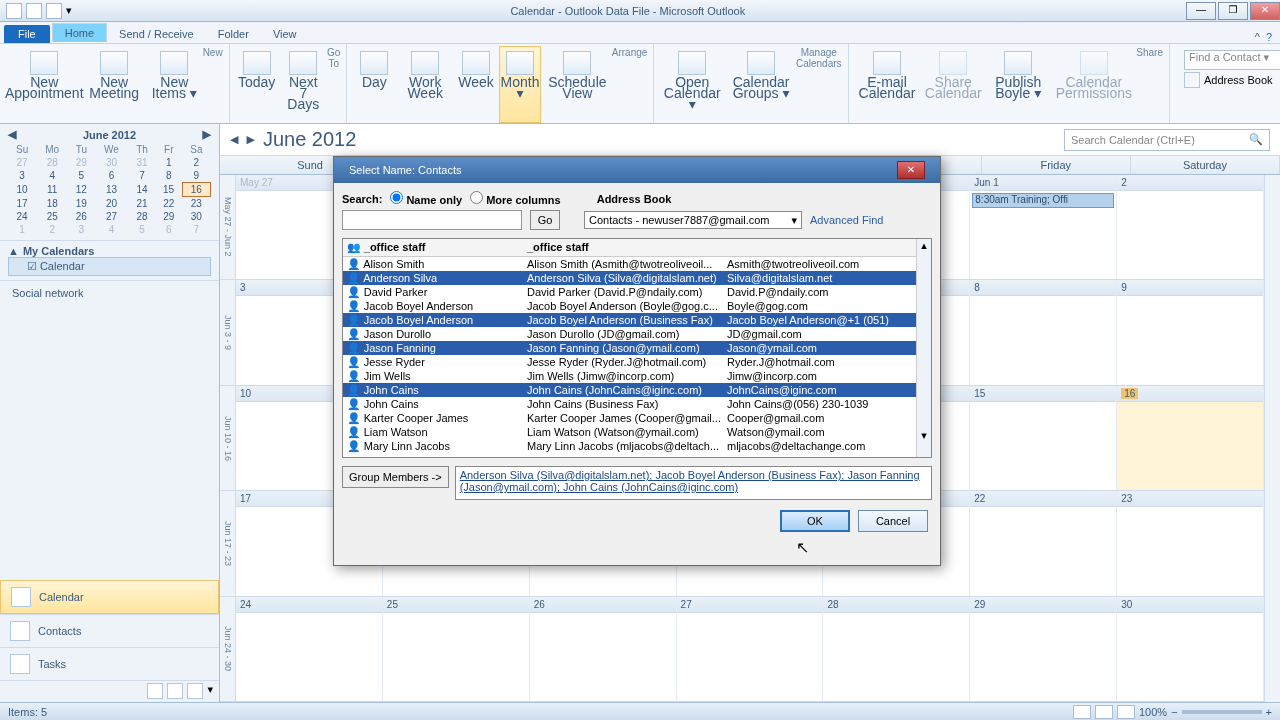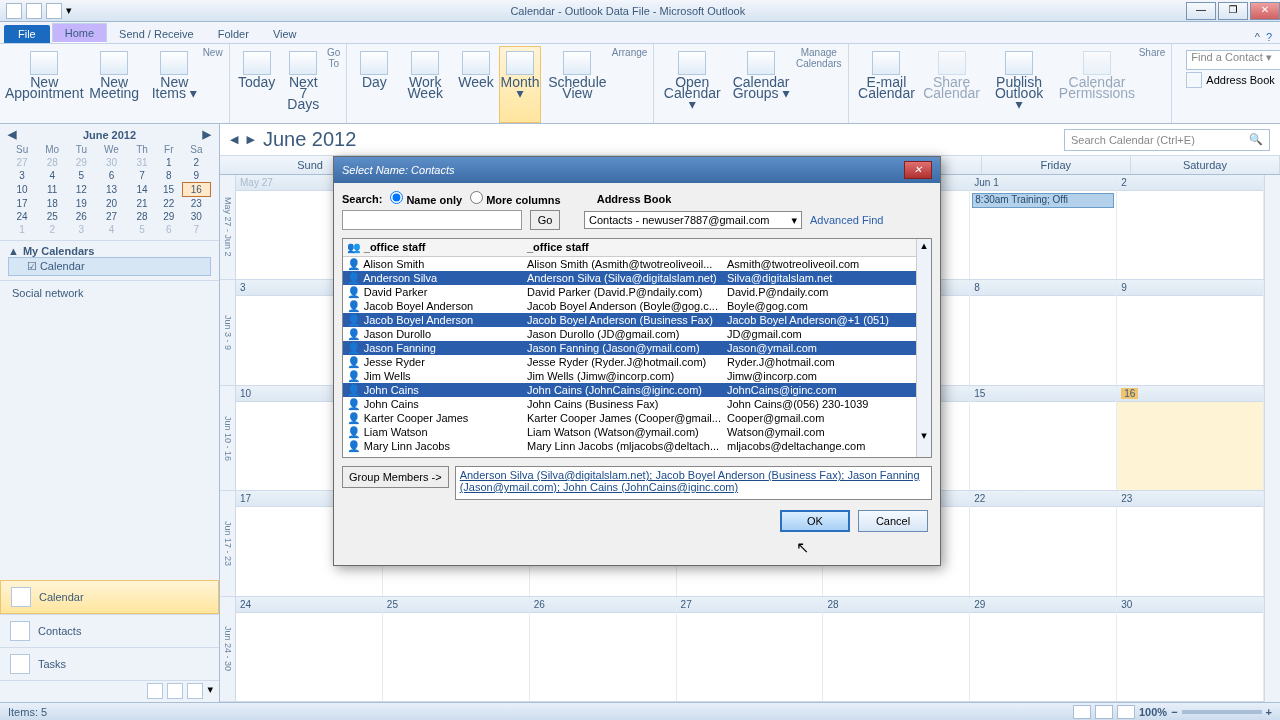--- a/index.html
+++ b/index.html
@@ -11,21 +11,21 @@
 .qat .icon { width:16px; height:16px; background:#fff; border:1px solid #a5b8ce;}
 .titletext { flex:1; text-align:center; color:#3b5a7d;}
 .winbtns { display:flex; }
 .winbtn { width:30px; height:18px; border:1px solid #7a95b3; margin-left:2px; background:linear-gradient(#f6f9fc,#dbe7f3); text-align:center; line-height:14px; font-size:10px;}
 .winbtn.close { background:linear-gradient(#f0a0a0,#d06060); color:#fff;}
 
 
 .menubar { height:22px; background:#f1f5fb; display:flex; align-items:flex-end; padding-left:4px; border-bottom:1px solid #c3d3e6;}
 .filetab { background:#1a6ac0; color:#fff; padding:3px 14px; border-radius:2px 2px 0 0; margin-right:2px;}
 .mtab { padding:3px 12px; color:#3b5a7d; }
-.mtab.active { background:#c4b5fd; border:1px solid #c3d3e6; border-bottom:1px solid #fff;}
+.mtab.active { background:#7dd3fc; border:1px solid #c3d3e6; border-bottom:1px solid #fff;}
 .helpicons { margin-left:auto; padding-right:8px; display:flex; gap:6px; color:#3b5a7d;}
 
 
 .ribbon { height:80px; background:#f4f7fb; border-bottom:1px solid #a8bdd6; display:flex;}
 .rgroup { border-right:1px solid #cfdbea; padding:2px 6px 0 6px; display:flex; flex-direction:row;}
 .rgroup .rbtns { flex:1; display:flex; gap:2px;}
 .rbtn { display:flex; flex-direction:column; align-items:center; justify-content:flex-start; padding:2px 4px; min-width:42px; border:1px solid transparent; text-align:center; color:#3b5a7d;}
 .rbtn.sel { border:1px solid #f0c36d; background:linear-gradient(#fff4d6,#ffe59e);}
 .rbtn .ricon { width:28px; height:24px; margin:2px 0; background:linear-gradient(#fff,#e0ecf7); border:1px solid #b2c8de;}
 .rbtn span { font-size:14px; line-height:11px;}
@@ -68,21 +68,21 @@
 .daynum { position:absolute; top:2px; left:4px; color:#3b5a7d; font-size:10px;}
 .daycell.om .daynum { color:#aab9cc;}
 .daycell.today { background:#fff3d6;}
 .daycell.today .daynum { background:#f0c36d; padding:0 3px;}
 .daynumrow { background:linear-gradient(#eaf1f8,#dde8f3); height:16px; border-bottom:1px solid #cfdbea;}
 .event { position:absolute; top:18px; left:2px; right:2px; height:15px; background:#b3d1ea; border:1px solid #6b9cc8; font-size:10px; padding:0 2px; overflow:hidden; color:#2a4a6b;}
 .scrollbar { width:16px; background:#eef3f9; border-left:1px solid #cfdbea;}
 
 
 .modal { position:absolute; left:333px; top:156px; width:608px; height:410px; background:#f0f0f0; border:1px solid #6a6a6a; box-shadow:3px 3px 12px rgba(0,0,0,.4);}
-.modal .dlgtitle { height:26px; background:linear-gradient(#5f8fc9,#3b6ba5); color:#fff; display:flex; align-items:center; padding:0 8px;font-style:italic;}
+.modal .dlgtitle { height:26px; background:linear-gradient(#5f8fc9,#3b6ba5); color:#fff; display:flex; align-items:center; padding:0 15px;}
 .modal .dlgtitle .x { margin-left:auto; width:28px; height:18px; background:linear-gradient(#e07070,#b03030); border:1px solid #802020; text-align:center; line-height:15px; font-size:10px;}
 .dlgbody { padding:8px;}
 .searchrow { display:flex; align-items:center; gap:8px; margin-bottom:4px;}
 .searchrow label { font-weight:bold;}
 .searchrow input[type=text] { width:180px; height:20px; border:1px solid #999;}
 .searchrow .go { width:30px; height:20px; border:1px solid #888; background:#eee;}
 .addrsel { width:218px; height:18px; border:1px solid #888; background:#fff; padding:0 4px; display:flex; align-items:center; justify-content:space-between;}
 .adv { color:#2a5dab; cursor:pointer;}
 .contactlist { margin-top:8px; height:220px; border:1px solid #888; background:#fff; overflow:hidden; position:relative;}
 .contactlist .scr { position:absolute; right:0; top:0; bottom:0; width:15px; background:#eef3f9; border-left:1px solid #ccc;}
@@ -96,21 +96,21 @@
 .grouprow .gbox { flex:1; min-height:34px; border:1px solid #888; background:#fff; padding:2px 4px; color:#1a4a8a;}
 .gbox span { text-decoration:underline;}
 .dlgbtns { display:flex; justify-content:flex-end; gap:8px; margin-top:10px; padding-right:4px;}
 .dlgbtns button { width:70px; height:22px; border:1px solid #6a8bb0; background:linear-gradient(#f6faff,#d7e6f5);}
 .dlgbtns button.ok { border:2px solid #2a6fc0; background:linear-gradient(#dbeeff,#a8d0f4);}
 .cursor { position:absolute; left:796px; top:538px; width:14px; height:18px; pointer-events:none;}
 .cursor::before { content:"↖"; font-size:16px; color:#000;}
 
 
 .statusbar { position:absolute; left:0; right:0; bottom:0; height:18px; background:linear-gradient(#e8f0f9,#cdddee); border-top:1px solid #a8bdd6; display:flex; align-items:center; padding:0 8px; color:#3b5a7d; font-size:10px;}
-.statusbar .zoom { margin-left:auto; display:flex; align-items:center; gap:4px;font-weight:bold;}
+.statusbar .zoom { margin-left:auto; display:flex; align-items:center; gap:4px;}
 .statusbar .vbtn { width:18px; height:14px; border:1px solid #a8bdd6; background:#fff;}
 </style>
 </head>
 <body>
 
 <div class="titlebar">
   <div class="qat">
     <div class="icon"></div>
     <div class="icon"></div>
     <div class="icon"></div>
@@ -221,21 +221,21 @@
 Calendar</span>
         </div>
       <div class="rbtn" style="opacity:.5;">
           <div class="ricon"></div>
           <span>Share
 Calendar</span>
         </div>
       <div class="rbtn">
           <div class="ricon"></div>
           <span>Publish
-Outlook ▾</span>
+Boyle ▾</span>
         </div>
       <div class="rbtn" style="opacity:.5;">
           <div class="ricon"></div>
           <span>Calendar
 Permissions</span>
         </div>
     </div>
     <div class="rlabel">Share</div>
   </div>
   <div class="rgroup" style="border-right:none;">

